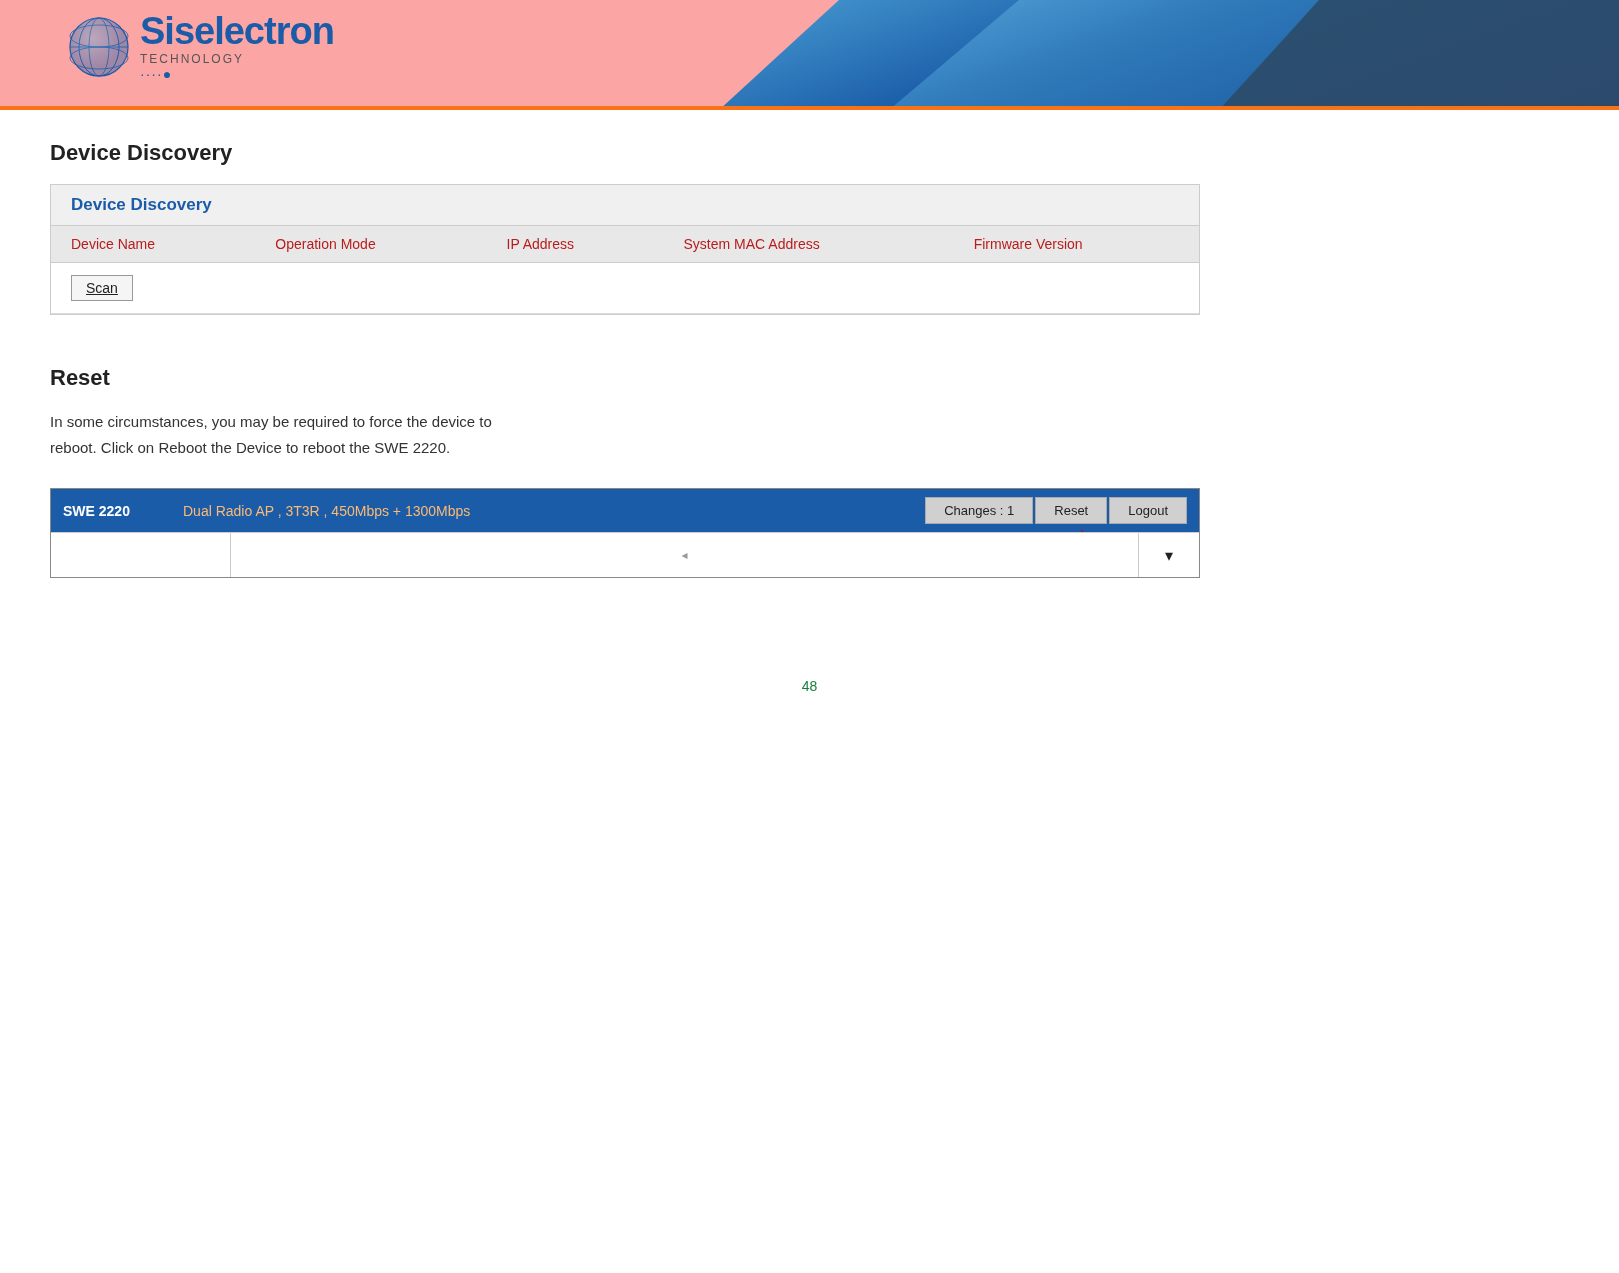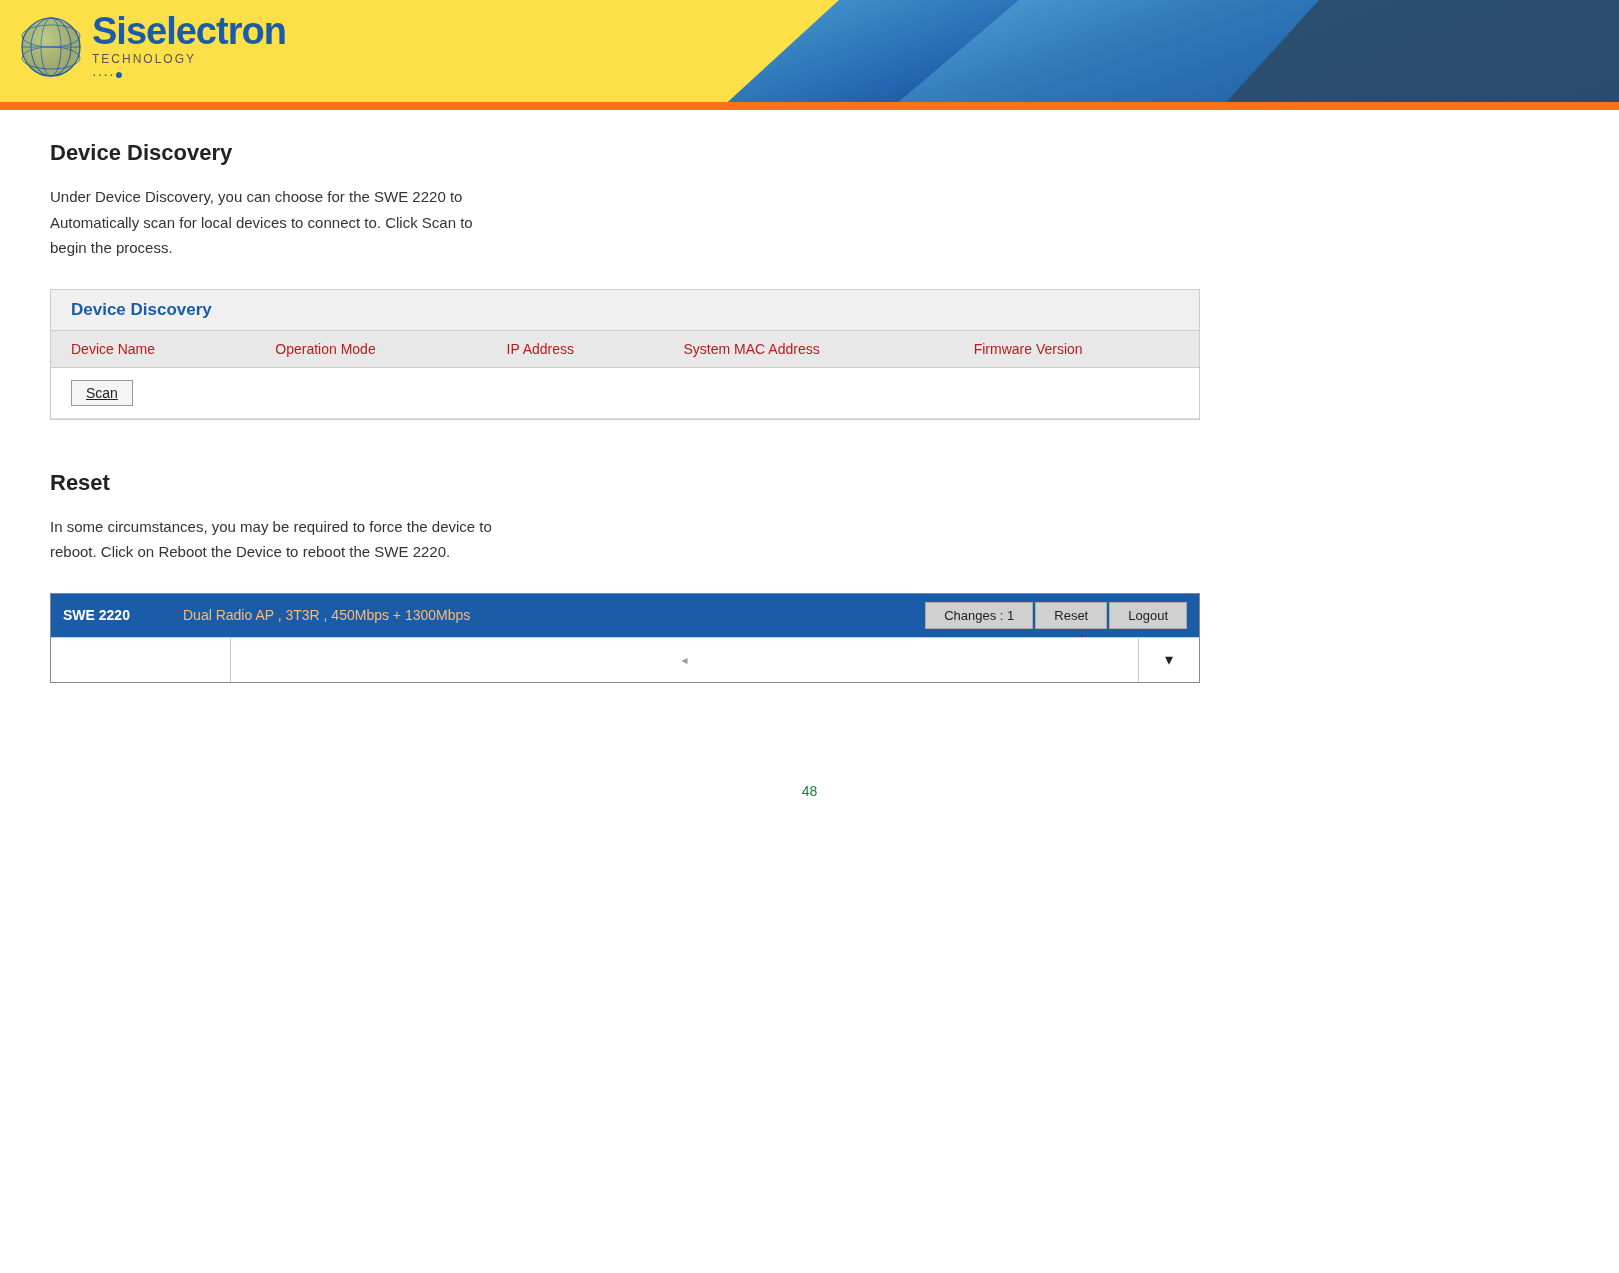--- a/index.html
+++ b/index.html
@@ -8,23 +8,24 @@
       background: #fff;
       color: #222;
       width: 1619px;
       min-height: 1273px;
     }
 
     
     .header {
       position: relative;
       height: 110px;
-      background: #fde047;
-      border-bottom: 8px solid #f97316;
+      background: #fca5a5;
+      border-bottom: 4px solid #f97316;
       overflow: hidden;
+      padding-left: 48px;
     }
     .header-logo {
       display: flex;
       align-items: center;
       padding: 12px 20px;
       z-index: 2;
       position: relative;
     }
     .logo-globe {
       width: 62px;
@@ -284,25 +285,20 @@
     <div class="banner-blue1"></div>
     <div class="banner-blue2"></div>
     <div class="banner-dark"></div>
   </div>
 </div>
 
 <div class="main-content">
 
   <div class="section">
     <div class="section-heading">Device  Discovery</div>
-    <div class="description">
-      <span>Under  Device  Discovery,  you  can  choose    for  the  SWE  2220  to</span><br>
-      <span>Automatically  scan  for  local  devices    to  connect  to.  Click  Scan  to</span><br>
-      <span>begin  the  process.</span>
-    </div>
 
     <div class="discovery-panel">
       <div class="discovery-panel-header">
         <span class="discovery-panel-title">Device Discovery</span>
       </div>
       <table class="discovery-table">
         <thead>
           <tr>
             <th>Device Name</th>
             <th>Operation Mode</th>

